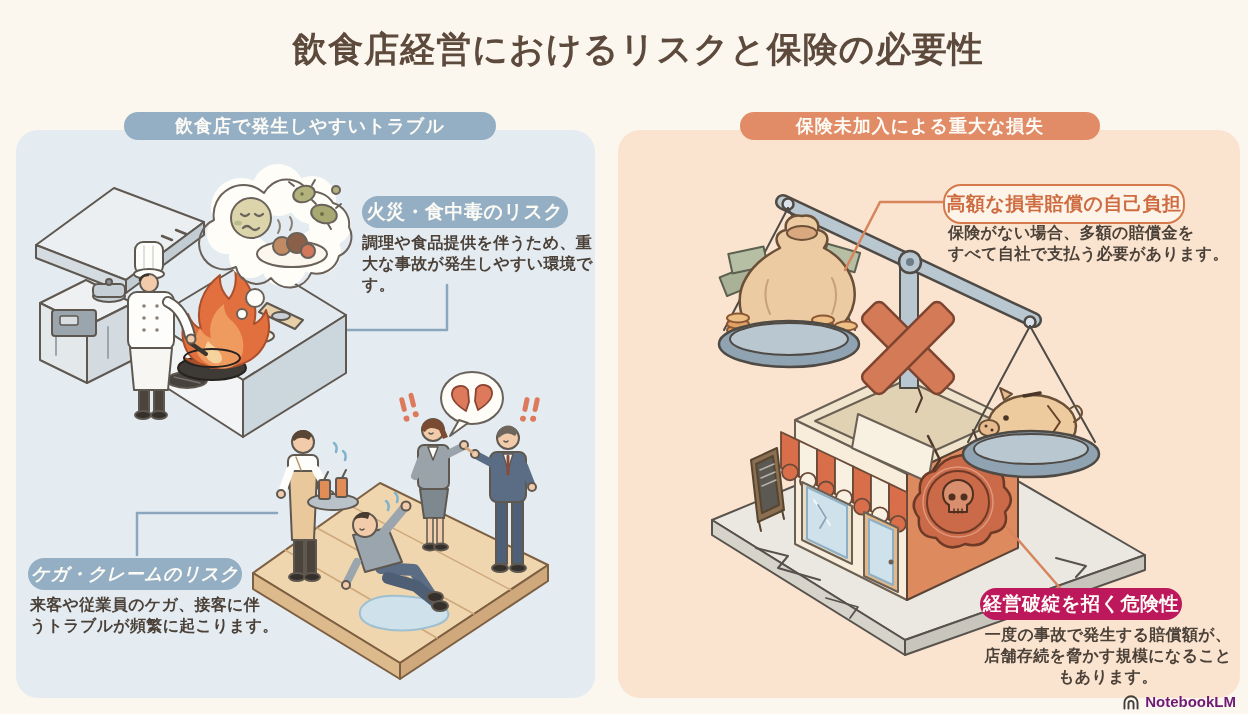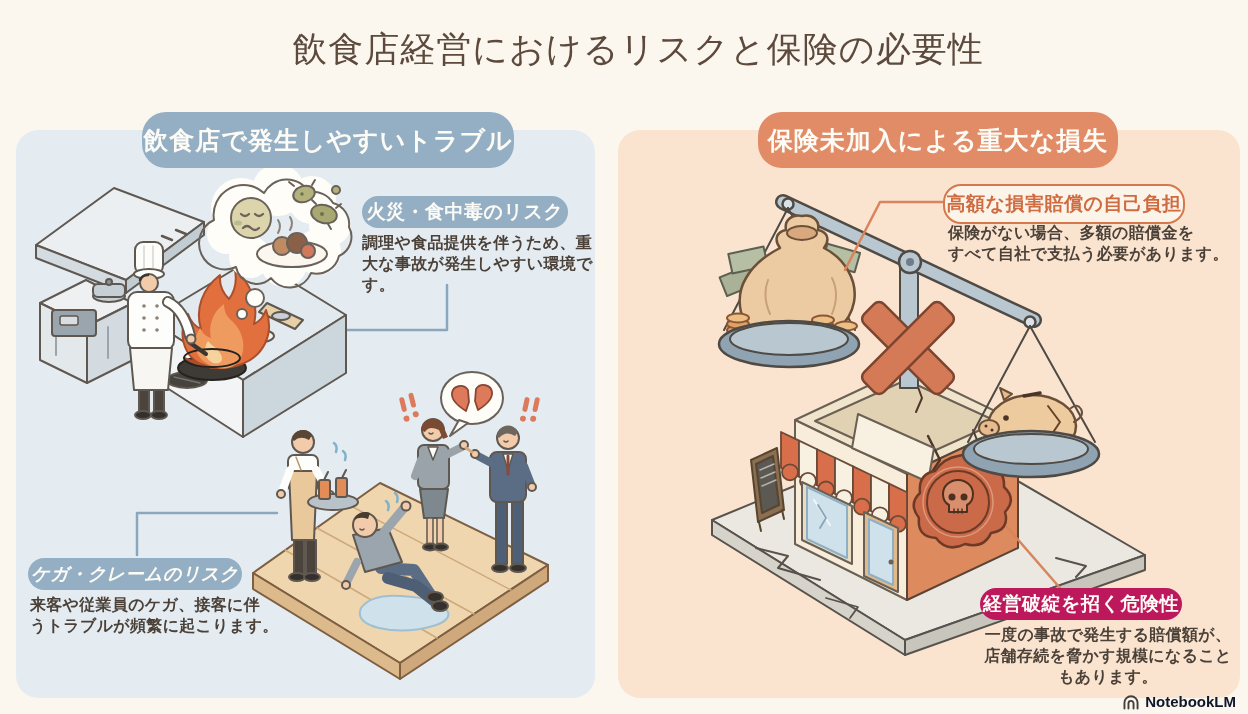--- a/index.html
+++ b/index.html
@@ -1,38 +1,38 @@
 <!DOCTYPE html>
 <html><head>
 <meta charset="utf-8">
 <style>
   html,body{margin:0;padding:0;background:#fbf7ef;}
   *{box-sizing:border-box;}
   #canvas{position:relative;width:1248px;height:714px;background:#fbf7ef;overflow:hidden;
     font-family:"Liberation Sans","DejaVu Sans",sans-serif;color:#4b4138;}
   .title{position:absolute;top:26px;left:0;width:100%;text-align:center;
-    font-size:35px;font-weight:400;color:#5d4a3d;letter-spacing:1px;padding-left:28px;}
+    font-size:35px;font-weight:700;color:#5d4a3d;letter-spacing:1px;padding-left:28px;}
   .panel{position:absolute;top:130px;height:568px;border-radius:22px;}
   #panel-left{left:16px;width:579px;background:#e4ecf2;}
   #panel-right{left:618px;width:622px;background:#fae4d0;}
   .panel svg{position:absolute;left:0;top:0;}
-  .hdr-pill{position:absolute;top:112px;height:56px;border-radius:24px;
+  .hdr-pill{position:absolute;top:112px;height:28px;border-radius:24px;
     display:flex;align-items:center;justify-content:center;
-    font-size:25px;font-weight:800;color:#fdfbf6;letter-spacing:1px;z-index:5;margin-left:18px;}
+    font-size:18px;font-weight:800;color:#fdfbf6;letter-spacing:1px;z-index:5;}
   #hdr-left{left:124px;width:372px;background:#94afc4;}
   #hdr-right{left:740px;width:360px;background:#e18c66;}
   .pill{position:absolute;display:flex;align-items:center;justify-content:center;
     border-radius:18px;font-weight:800;font-size:19px;letter-spacing:0.5px;z-index:4;}
   .pill.blue{background:#94afc4;color:#fdfbf6;}
   .pill.orange{background:#be185d;color:#fdfbf6;}
   .pill.outline{background:#fdf4e9;color:#cf6b40;border:2px solid #d5794c;}
   .desc{position:absolute;font-size:16px;font-weight:700;line-height:1.32;
     color:#4b4138;white-space:pre-line;z-index:4;letter-spacing:0.3px;}
   .footer{position:absolute;right:12px;bottom:4px;display:flex;align-items:center;gap:5px;z-index:6;}
-  .footer .brand{font-size:15px;font-weight:700;color:#0f172a;}
+  .footer .brand{font-size:15px;font-weight:700;color:#701a75;}
 </style>
 </head>
 <body>
 
 <div id="canvas">
 
   <div class="title">飲食店経営におけるリスクと保険の必要性</div>
 
   <div class="hdr-pill" id="hdr-left">飲食店で発生しやすいトラブル</div>
   <div class="hdr-pill" id="hdr-right">保険未加入による重大な損失</div>

